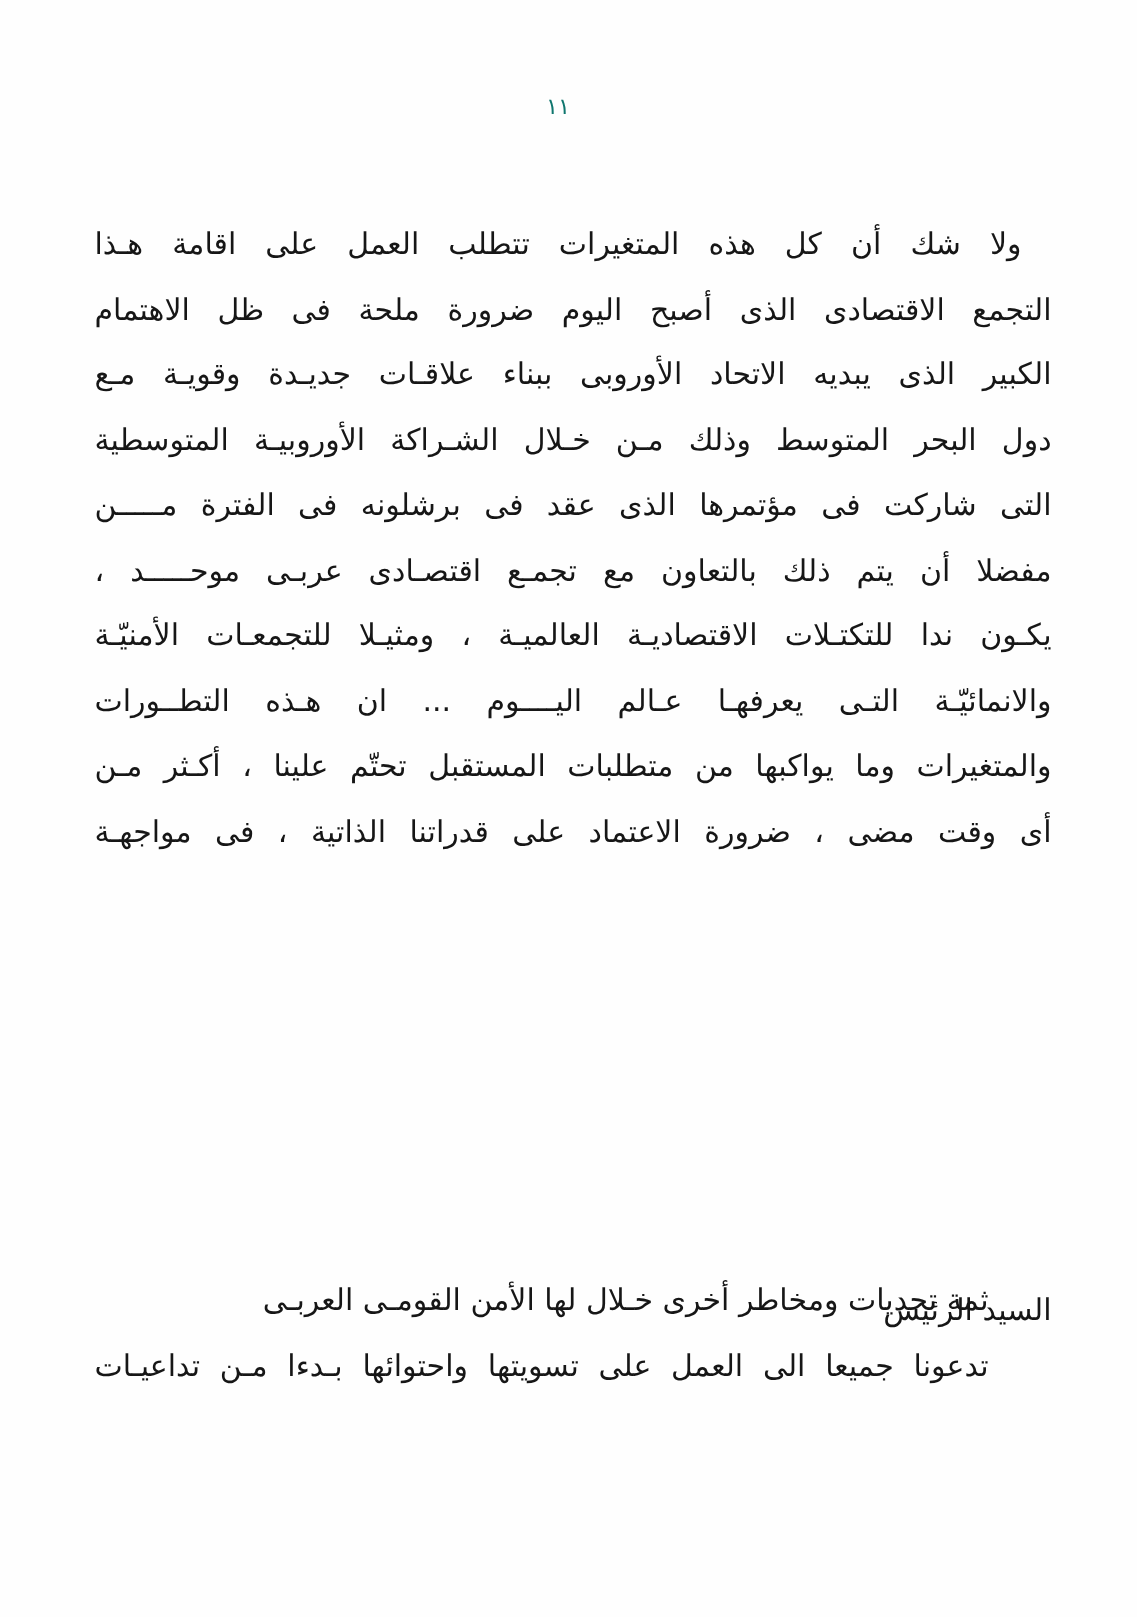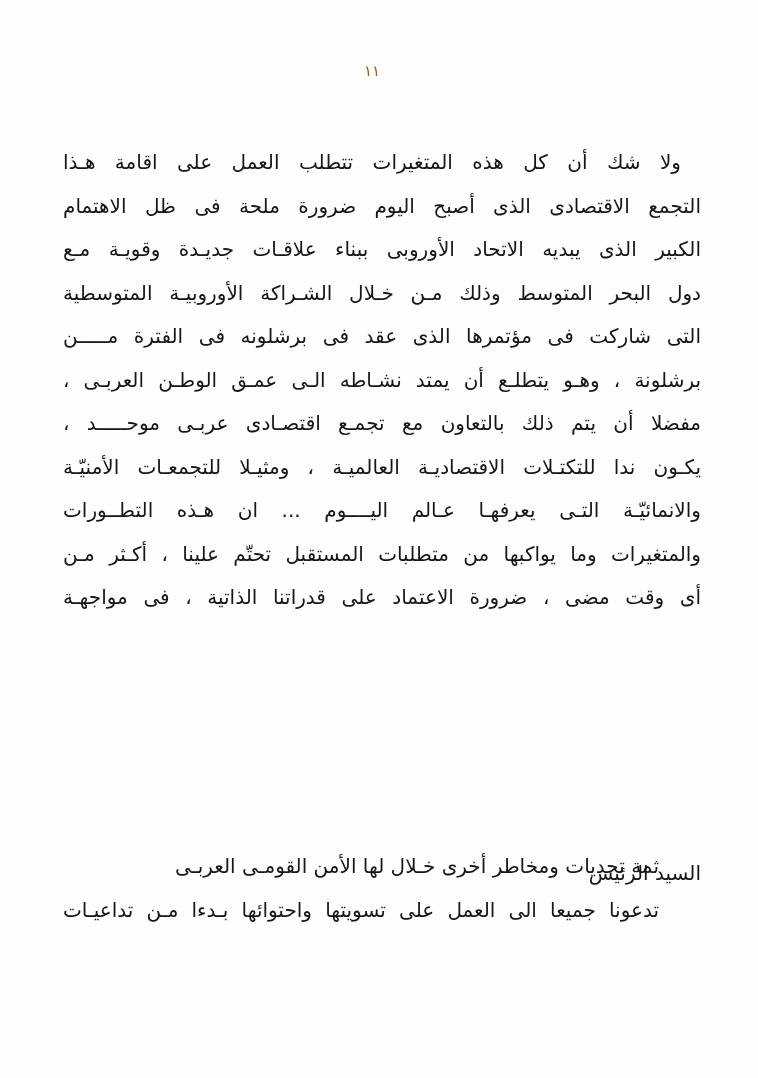--- a/index.html
+++ b/index.html
@@ -18,21 +18,21 @@
     direction: rtl;
   }
   .page-number {
     position: absolute;
     top: 62px;
     left: 0;
     right: 14px;
     text-align: center;
     font-size: 15px;
     letter-spacing: 5px;
-    color: #a16207;
+    color: #0f766e;
   }
   .para1 {
     position: absolute;
     top: 141px;
     right: 57px;
     width: 638px;
   }
   .para2 {
     position: absolute;
     top: 845px;
@@ -75,21 +75,20 @@
 <div class="page">
 
   <div class="page-number">١١</div>
 
   <div class="para1">
     <div class="line indent-first">ولا شك أن كل هذه المتغيرات   تتطلب العمل على اقامة هـذا</div>
     <div class="line">التجمع الاقتصادى الذى أصبح اليوم ضرورة ملحة   فى ظل الاهتمام</div>
     <div class="line">الكبير الذى يبديه الاتحاد الأوروبى ببناء علاقـات جديـدة وقويـة مـع</div>
     <div class="line">دول البحر المتوسط وذلك مـن خـلال الشـراكة الأوروبيـة المتوسطية</div>
     <div class="line">التى شاركت فى مؤتمرها الذى عقد فى برشلونه فى الفترة مـــــن</div>
-    <div class="line">برشلونة ، وهـو يتطلـع أن يمتد نشـاطه الـى عمـق الوطـن العربـى ،</div>
     <div class="line">مفضلا أن يتم ذلك بالتعاون مع تجمـع اقتصـادى عربـى موحـــــد ،</div>
     <div class="line">يكـون ندا للتكتـلات الاقتصاديـة العالميـة ، ومثيـلا للتجمعـات الأمنيّـة</div>
     <div class="line">والانمائيّـة التـى يعرفهـا عـالم اليــــوم ...  ان هـذه التطــورات</div>
     <div class="line">والمتغيرات وما يواكبها من متطلبات المستقبل تحتّم علينا ، أكـثر مـن</div>
     <div class="line">أى وقت مضى ، ضرورة الاعتماد على قدراتنا الذاتية ، فى مواجهـة</div>
   </div>
 
   <div class="heading">السيد الرئيس</div>
 
   <div class="para2">

